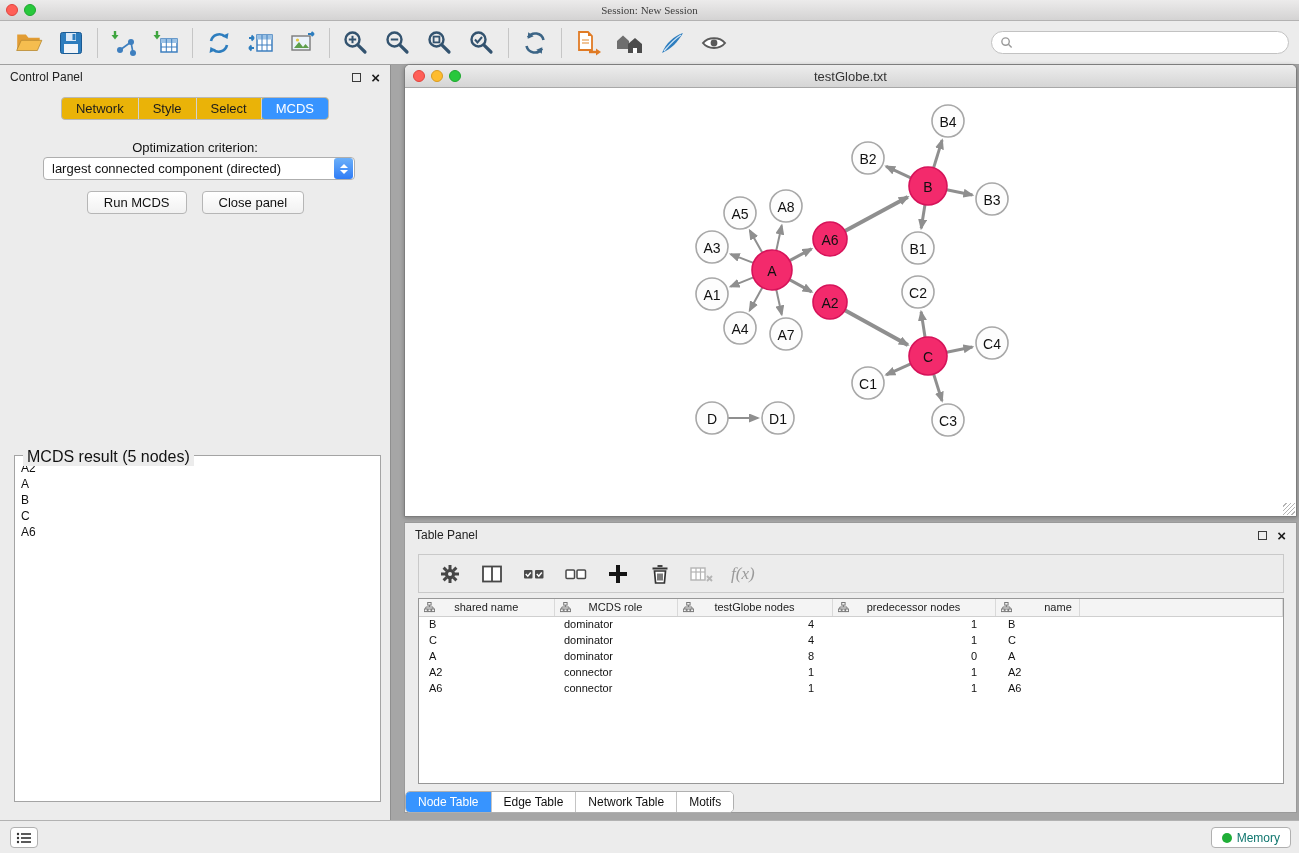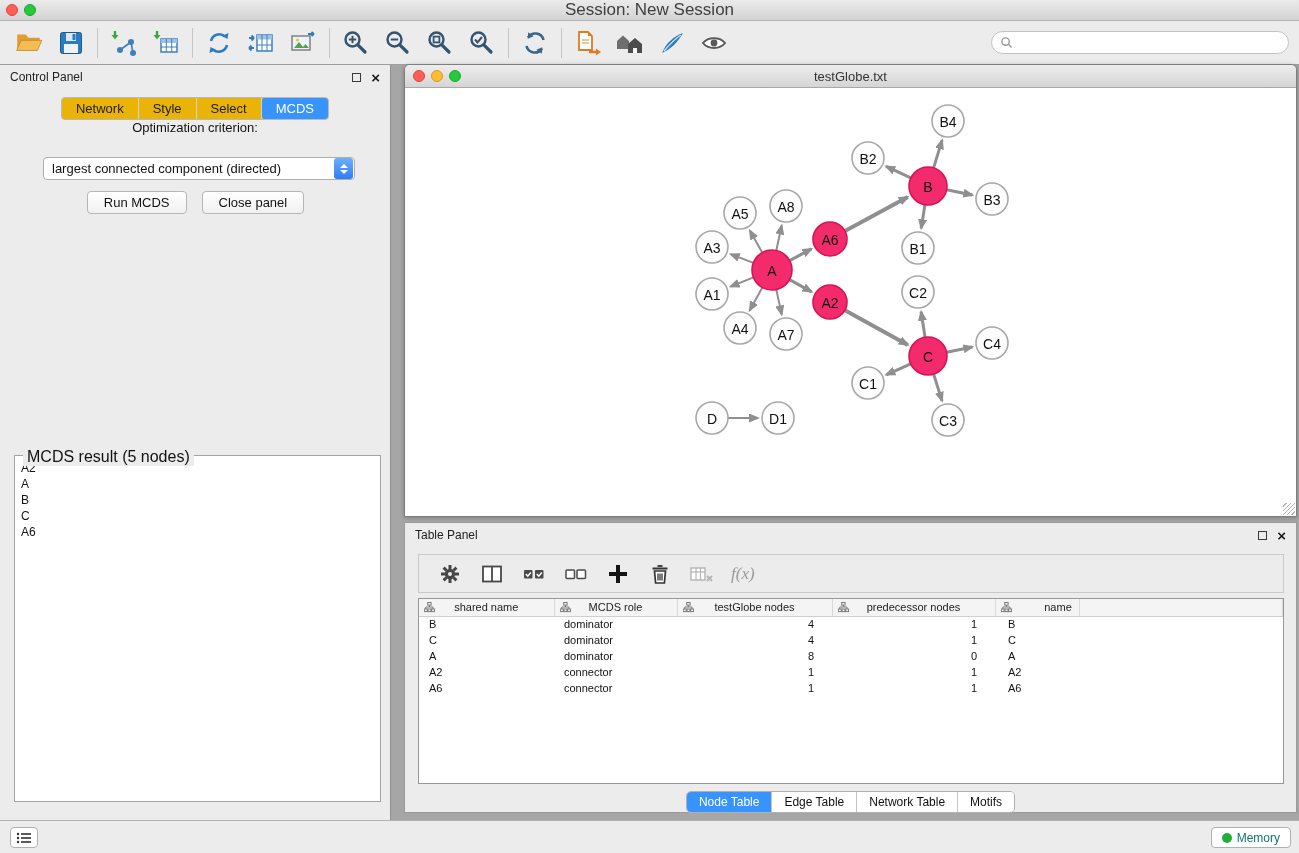--- a/index.html
+++ b/index.html
@@ -4,21 +4,21 @@
 <style>
   * { margin:0; padding:0; box-sizing:border-box; }
   html,body { width:1299px; height:853px; }
   body { font-family:"Liberation Sans", sans-serif; background:#a6a6a6; position:relative; overflow:hidden; }
   .app { position:absolute; inset:0; }
 
   
   .titlebar { position:absolute; left:0; top:0; width:1299px; height:21px;
     background:linear-gradient(#ecebeb,#d4d3d3); border-bottom:1px solid #b3b2b2;
     display:flex; align-items:center; justify-content:center; }
-  .titlebar .title { font-size:17px; color:#3f3f3f; }
+  .titlebar .title { font-size:11px; color:#3f3f3f;font-family:Liberation Serif, serif; }
   .lights { position:absolute; left:6px; top:4px; display:flex; gap:6px; }
   .light { width:12px; height:12px; border-radius:50%; }
   .light.red { background:#ff5f57; border:1px solid #e0443e; }
   .light.yellow { background:#febc2e; border:1px solid #d89c23; }
   .light.green { background:#28c83c; border:1px solid #1ea72f; }
 
   
   .toolbar { position:absolute; left:0; top:21px; width:1299px; height:44px;
     background:#ececec; border-bottom:1px solid #9f9f9f;
     display:flex; align-items:center; padding-left:12px; }
@@ -39,21 +39,21 @@
   .panel-header { height:24px; display:flex; align-items:center; padding:0 10px; }
   .panel-header .ptitle { font-size:12px; color:#222; }
   .panel-header .spacer { flex:1; }
   .float-box { width:9px; height:9px; border:1.5px solid #3a3a3a; margin-right:10px; }
   .close-x { font-size:15px; font-weight:bold; color:#1a1a1a; line-height:1; }
   .cp-tabs { display:flex; justify-content:center; margin-top:8px; }
   .cp-tabs-inner { display:inline-flex; border:1px solid #b9b9b9; border-radius:4px; background:#eab308; overflow:hidden; }
   .cp-tab { font-size:13px; color:#1c1c1c; padding:3px 14px; border-right:1px solid #d2d2d2; cursor:default; }
   .cp-tab:last-child { border-right:none; }
   .cp-tab.active { background:#3794ff; color:#fff; border-radius:3px; }
-  .opt-label { text-align:center; font-size:13px; color:#111; }
+  .opt-label { text-align:center; font-size:13px; color:#111; margin-top:20px; }
   .combo { position:absolute; left:43px; top:92px; width:312px; height:23px;
     background:#fff; border:1px solid #aeaeae; border-radius:4px;
     display:flex; align-items:center; }
   .combo .combo-text { flex:1; font-size:13px; color:#111; padding-left:8px; white-space:nowrap; overflow:hidden; }
   .combo .stepper { width:19px; height:21px; border-radius:3px; margin-right:1px;
     background:linear-gradient(#6cb0f9,#2f7cf6); display:flex; flex-direction:column; align-items:center; justify-content:center; gap:2px; }
   .stepper .up { width:0; height:0; border-left:4px solid transparent; border-right:4px solid transparent; border-bottom:4px solid #fff; }
   .stepper .down { width:0; height:0; border-left:4px solid transparent; border-right:4px solid transparent; border-top:4px solid #fff; }
   .cp-buttons { position:absolute; left:0; top:126px; width:391px; display:flex; justify-content:center; gap:15px; }
   .btn { background:linear-gradient(#ffffff,#f1f1f1); border:1px solid #b6b6b6; border-radius:4px;
@@ -86,21 +86,21 @@
   .fx-label { font-family:"Liberation Serif", serif; font-style:italic; font-size:17px; color:#9a9a9a; }
   .tp-table { position:absolute; left:13px; top:75px; width:866px; height:186px;
     background:#fff; border:1px solid #979797; overflow:hidden; }
   table.data { border-collapse:collapse; width:100%; table-layout:fixed; }
   table.data th { background:#f4f4f4; border-bottom:1px solid #cfcfcf; border-right:1px solid #d9d9d9;
     font-size:11px; font-weight:normal; color:#222; height:17px; position:relative; text-align:center; }
   table.data th .hicon { position:absolute; left:5px; top:3px; }
   table.data td { font-size:11px; color:#111; height:16px; padding:0 0 0 10px; white-space:nowrap; }
   table.data td:nth-child(3), table.data td:nth-child(4) { text-align:right; padding-right:18px; }
   table.data td:nth-child(5) { padding-left:13px; }
-  .tp-tabs { position:absolute; left:0; right:0; top:268px; display:flex; justify-content:center; }
+  .tp-tabs { position:absolute; left:0; right:0; top:268px; display:flex; justify-content:flex-start; }
   .tp-tabs-inner { display:inline-flex; border:1px solid #b0b0b0; border-radius:5px; overflow:hidden; background:#fff; }
   .tp-tab { font-size:12px; color:#111; background:#fff; padding:3px 12px; border-right:1px solid #c4c4c4; }
   .tp-tab:last-child { border-right:none; }
   .tp-tab.active { background:#3794ff; color:#fff; }
 
   
   .statusbar { position:absolute; left:0; top:820px; width:1299px; height:33px;
     background:#ececec; border-top:1px solid #b2b2b2; }
   .menu-btn { position:absolute; left:10px; top:6px; width:28px; height:21px;
     background:#fff; border:1px solid #b0b0b0; border-radius:4px;

